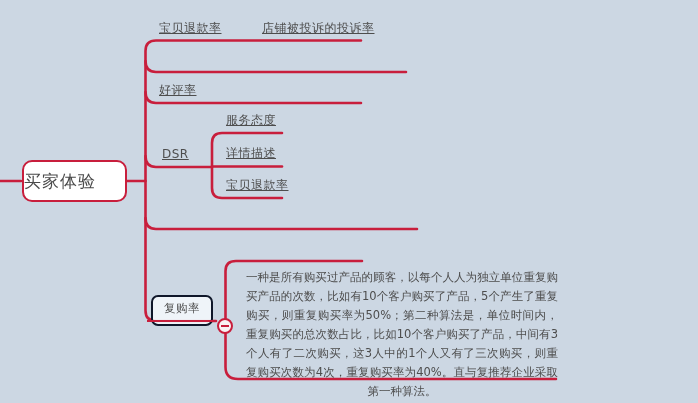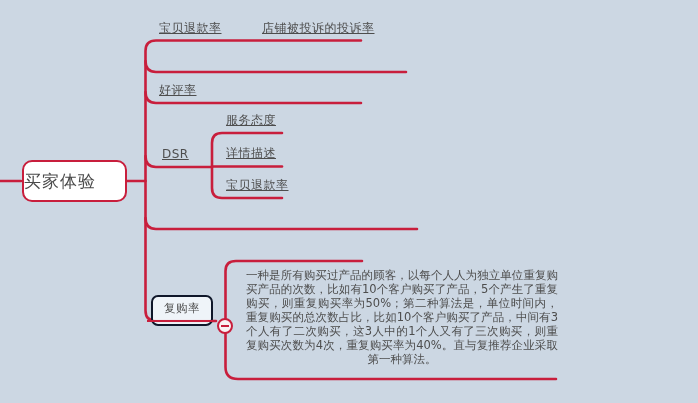--- a/index.html
+++ b/index.html
@@ -72,21 +72,21 @@
   }
   .collapse-btn .minus{
     width:8px;height:2px;background:#c81e3c;
   }
   .longtext{
     position:absolute;
     left:246px;top:268px;
     width:312px;
     z-index:2;
     font-size:11.5px;
-    line-height:14px;
+    line-height:19px;
     color:#4d4d4d;
     text-align:justify;
     text-align-last:center;
     cursor:default;
   }
 </style>
 </head>
 <body>
 
 <div class="canvas">

